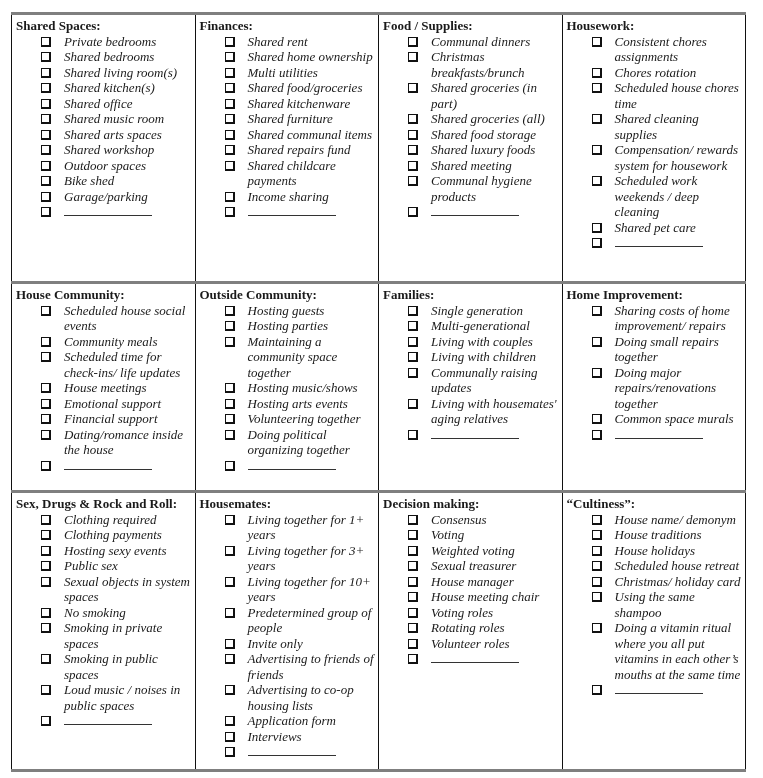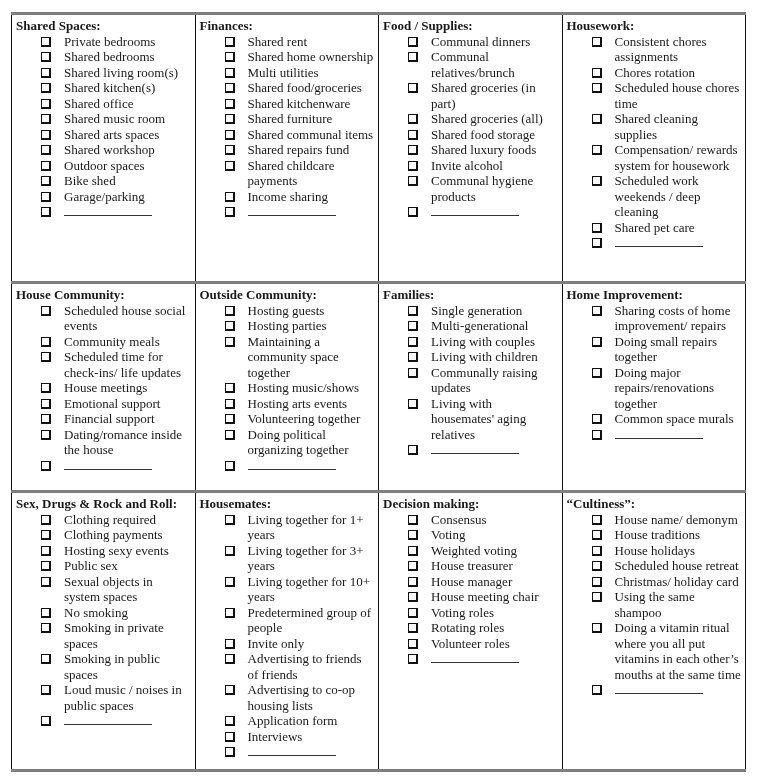--- a/index.html
+++ b/index.html
@@ -7,21 +7,21 @@
            font-family: "Liberation Serif", "DejaVu Serif", serif; color: #1a1a1a; }
     .grid { position: absolute; left: 11px; top: 12px; width: 735px;
             border-collapse: collapse; table-layout: fixed; }
     .grid td { vertical-align: top; padding: 3px 4px 0 4px;
                border-left: 1.5px solid #111; border-right: 1.5px solid #111;
                border-top: 3px solid #7f7f7f; border-bottom: 3px solid #7f7f7f; }
     .row1 td { height: 263px; margin-left: 48px; }
     .row2 td { height: 203px; }
     .row3 td { height: 273px; }
     .heading { font-weight: bold; font-size: 13px; line-height: 15.5px; margin: 0; }
-    ul.items { list-style: none; margin: 0; padding: 0 0 0 24px; }
+    ul.items { list-style: none; margin: 0; padding: 0 0 0 24px; font-style: italic; }
     ul.items li { position: relative; padding-left: 24px; font-size: 13px; line-height: 15.5px; }
     .cb { position: absolute; left: 1px; top: 3px; width: 7px; height: 7px;
           border: 1.2px solid #111; border-right-width: 2.5px; border-bottom-width: 2.5px;
           background: #fff; box-sizing: content-box; }
     .blank { display: inline-block; border-bottom: 1px solid #333; height: 11px; width: 88px; }
   </style>
 </head>
 <body>
 
 <table class="grid">
@@ -57,26 +57,26 @@
             <li><span class="cb"></span><span>Shared repairs fund</span></li>
             <li><span class="cb"></span><span>Shared childcare payments</span></li>
             <li><span class="cb"></span><span>Income sharing</span></li>
             <li><span class="cb"></span><span class="blank"></span></li>
           </ul>
         </td>
         <td>
           <p class="heading">Food / Supplies:</p>
           <ul class="items">
             <li><span class="cb"></span><span>Communal dinners</span></li>
-            <li><span class="cb"></span><span>Communal relatives/brunch</span></li>
+            <li><span class="cb"></span><span>Christmas breakfasts/brunch</span></li>
             <li><span class="cb"></span><span>Shared groceries (in part)</span></li>
             <li><span class="cb"></span><span>Shared groceries (all)</span></li>
             <li><span class="cb"></span><span>Shared food storage</span></li>
             <li><span class="cb"></span><span>Shared luxury foods</span></li>
-            <li><span class="cb"></span><span>Invite alcohol</span></li>
+            <li><span class="cb"></span><span>Shared meeting</span></li>
             <li><span class="cb"></span><span>Communal hygiene products</span></li>
             <li><span class="cb"></span><span class="blank"></span></li>
           </ul>
         </td>
         <td>
           <p class="heading">Housework:</p>
           <ul class="items">
             <li><span class="cb"></span><span>Consistent chores assignments</span></li>
             <li><span class="cb"></span><span>Chores rotation</span></li>
             <li><span class="cb"></span><span>Scheduled house chores time</span></li>
@@ -168,21 +168,21 @@
             <li><span class="cb"></span><span>Interviews</span></li>
             <li><span class="cb"></span><span class="blank"></span></li>
           </ul>
         </td>
         <td>
           <p class="heading">Decision making:</p>
           <ul class="items">
             <li><span class="cb"></span><span>Consensus</span></li>
             <li><span class="cb"></span><span>Voting</span></li>
             <li><span class="cb"></span><span>Weighted voting</span></li>
-            <li><span class="cb"></span><span>House treasurer</span></li>
+            <li><span class="cb"></span><span>Sexual treasurer</span></li>
             <li><span class="cb"></span><span>House manager</span></li>
             <li><span class="cb"></span><span>House meeting chair</span></li>
             <li><span class="cb"></span><span>Voting roles</span></li>
             <li><span class="cb"></span><span>Rotating roles</span></li>
             <li><span class="cb"></span><span>Volunteer roles</span></li>
             <li><span class="cb"></span><span class="blank"></span></li>
           </ul>
         </td>
         <td>
           <p class="heading">“Cultiness”:</p>

